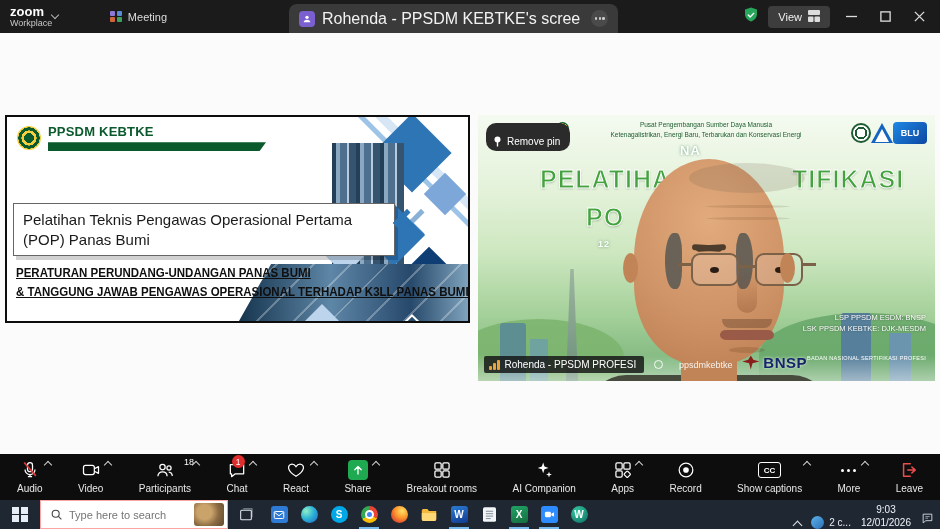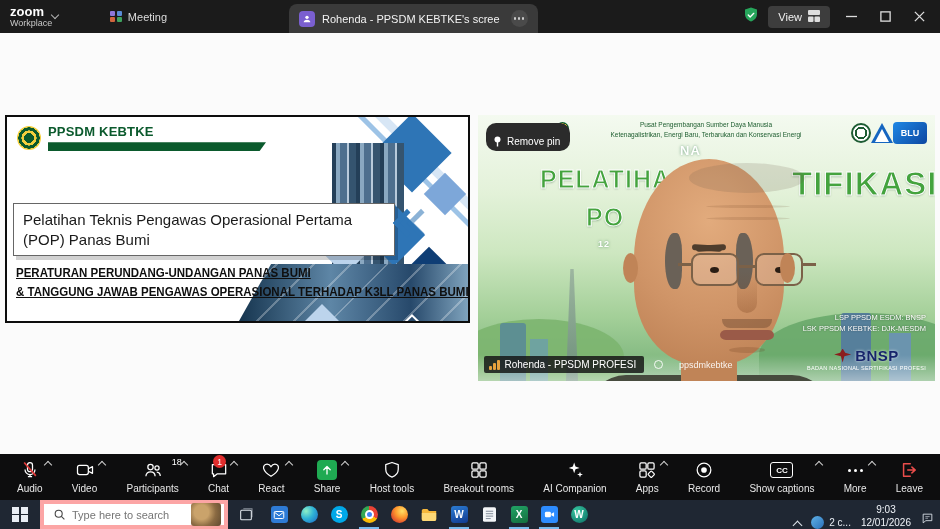--- a/index.html
+++ b/index.html
@@ -11,21 +11,21 @@
   .titlebar{position:absolute;top:0;left:0;width:100%;height:33px;background:#1b1b1b;color:#eee;display:flex;align-items:center;z-index:40}
   .brand{display:flex;align-items:center;padding:0 10px}
   .brand-txt{display:flex;flex-direction:column;line-height:1}
   .b1{font-weight:700;font-size:13px;color:#fff}
   .b2{font-size:9px;color:#c9c9c9;margin-top:1px}
   .dcaret{width:6px;height:6px;border-right:1.4px solid #b5b5b5;border-bottom:1.4px solid #b5b5b5;transform:rotate(45deg);margin-top:-4px}
   .tab-meeting{display:flex;align-items:center;gap:6px;font-size:11px;color:#ddd;padding:0 14px;margin-left:28px;height:100%}
   .grid-ic{display:grid;grid-template-columns:5px 5px;gap:1.5px}
   .grid-ic i{width:5px;height:5px;border-radius:1px;background:#8f77d8}
   .grid-ic i:nth-child(2){background:#5a8bd6}.grid-ic i:nth-child(3){background:#d0653e}.grid-ic i:nth-child(4){background:#3fa35f}
-  .tab-active{position:absolute;left:289px;top:4px;height:29px;background:#3a3a3a;border-radius:8px 8px 0 0;display:flex;align-items:center;gap:7px;padding:0 10px;font-size:11px;color:#f2f2f2}
+  .tab-active{position:absolute;left:289px;top:4px;height:29px;background:#3a3a3a;border-radius:8px 8px 0 0;display:flex;align-items:center;gap:7px;padding:0 10px;font-size:16px;color:#f2f2f2}
   .avatar{width:16px;height:16px;border-radius:4px;background:#7a5fd0;display:flex;align-items:center;justify-content:center;flex:none}
   .tab-more{margin-left:4px;width:17px;height:17px;border-radius:50%;background:#4a4a4a;display:flex;align-items:center;justify-content:center;gap:1.5px}
   .tab-more i{width:2.4px;height:2.4px;border-radius:50%;background:#ccc}
   .tb-right{margin-left:auto;display:flex;align-items:center;gap:8px;padding-right:8px}
   .view-btn{display:flex;align-items:center;gap:6px;background:#3d3d3d;border:none;color:#f0f0f0;font-size:11px;border-radius:4px;padding:4px 10px;font-family:inherit;cursor:pointer}
   .wc{width:26px;height:24px;display:flex;align-items:center;justify-content:center}
 
   
   .panel-left{position:absolute;left:5px;top:115px;width:465px;height:208px;background:#fff;border:2px solid #0d0d0d;overflow:hidden;z-index:10}
   .deco{position:absolute;inset:0}
@@ -73,21 +73,21 @@
     -webkit-text-stroke:1px #ffffff;text-shadow:0 1px 2px rgba(0,60,20,.35)}
   .tfrag.white{color:#fff;-webkit-text-stroke:0;text-shadow:0 0 3px rgba(0,90,40,.55)}
   .pinbtn{position:absolute;left:8px;top:8px;background:#2b2b2b;color:#fff;font-size:10px;border:none;border-radius:10px;padding:13px 10px 4px 7px;display:flex;gap:5px;align-items:center;z-index:8;font-family:inherit;cursor:pointer}
   .namechip{position:absolute;left:6px;bottom:8px;background:rgba(18,18,18,.82);color:#fff;font-size:10px;padding:3px 8px 3px 5px;display:flex;align-items:center;gap:5px;border-radius:2px;z-index:8}
   .sig{display:flex;align-items:flex-end;gap:1.5px;height:10px}
   .sig i{width:2.5px;background:#e8a33d;border-radius:1px}
   .sig i:nth-child(1){height:4px}.sig i:nth-child(2){height:7px}.sig i:nth-child(3){height:10px}
   .wm{position:absolute;left:176px;bottom:11px;color:rgba(255,255,255,.9);font-size:9px;display:flex;gap:16px;z-index:8}
   .wm .cam{width:9px;height:9px;border:1.5px solid rgba(255,255,255,.9);border-radius:50%}
   .cert{position:absolute;right:9px;bottom:46px;text-align:right;color:#fff;font-size:7.5px;line-height:1.45;z-index:8;text-shadow:0 0 2px rgba(0,0,0,.45)}
-  .bnsp{position:absolute;right:9px;bottom:10px;display:flex;flex-direction:column;align-items:center;z-index:8}
+  .bnsp{position:absolute;right:9px;bottom:10px;display:flex;flex-direction:row;align-items:flex-start;z-index:8}
   .bnsp-row{display:flex;align-items:center;gap:4px}
   .eagle{width:17px;height:14px;background:#8b1d1d;clip-path:polygon(0 42%,35% 30%,50% 0,65% 30%,100% 42%,60% 56%,50% 100%,40% 56%)}
   .bnsp-txt{font-weight:800;font-size:15px;color:#16246b;letter-spacing:.5px;text-shadow:0 0 3px rgba(255,255,255,.8)}
   .bnsp-sub{font-size:5.5px;color:#fff;letter-spacing:.3px;margin-top:1px}
 
   
   .person{position:absolute;left:118px;top:38px;width:226px;height:228px;z-index:4}
   .shoulders{position:absolute;left:-8px;top:222px;width:242px;height:44px;background:#474b3e;border-radius:38px 38px 0 0}
   .neck{position:absolute;left:85px;top:192px;width:56px;height:44px;background:#c08457}
   .head{position:absolute;left:38px;top:6px;width:150px;height:205px;
@@ -123,21 +123,21 @@
   .share-box{width:20px;height:20px;border-radius:4px;background:#1faa52;display:flex;align-items:center;justify-content:center}
   .cc-box{width:23px;height:16px;border:1.5px solid #fff;border-radius:3px;font-size:8px;font-weight:700;display:flex;align-items:center;justify-content:center;color:#fff;margin:2px 0}
   .more-dots{height:20px;display:flex;align-items:center}
   .more-dots i{width:3px;height:3px;background:#fff;border-radius:50%;display:inline-block;margin:0 1.5px}
 
   
   .taskbar{position:absolute;left:0;top:500px;width:100%;height:29px;background:#1f2733;display:flex;align-items:center;color:#fff;z-index:30}
   .tb-start{width:40px;height:100%;display:flex;align-items:center;justify-content:center;cursor:pointer}
   .win-ic{display:grid;grid-template-columns:7px 7px;gap:1.5px}
   .win-ic i{width:7px;height:7px;background:#e8eef5}
-  .tb-search{width:188px;height:100%;background:#fff;display:flex;align-items:center;gap:6px;padding:0 3px 0 9px;border:4px solid #fca5a5}
+  .tb-search{width:188px;height:100%;background:#fff;display:flex;align-items:center;gap:6px;padding:0 3px 0 9px;border:1px solid #fca5a5}
   .tb-search input{border:none;outline:none;flex:1;font-size:11px;color:#333;font-family:inherit;background:transparent;min-width:0}
   .tb-search-img{width:30px;height:23px;border-radius:3px;flex:none;
     background:radial-gradient(circle at 35% 40%,#caa36b 0 30%,#8a6a42 60%,#5f4a30 100%)}
   .tb-taskview{width:36px;height:100%;display:flex;align-items:center;justify-content:center;cursor:pointer}
   .tb-apps{display:flex;height:100%}
   .tb-app{width:30px;height:100%;display:flex;align-items:center;justify-content:center;position:relative;cursor:pointer}
   .tb-app.running::after{content:"";position:absolute;bottom:0;left:5px;right:5px;height:2px;background:#76b9ed}
   .ic16{width:17px;height:17px;border-radius:3px;display:flex;align-items:center;justify-content:center;font-size:10px;font-weight:700;color:#fff;line-height:1}
   .round{border-radius:50%}
   .app-mail{background:#2e7bd6}
@@ -283,21 +283,21 @@
     <div class="logo-strip">
       <span class="logo-circ"></span>
       <span class="logo-tri">
           <i></i>
         </span>
       <span class="logo-blu">BLU</span>
     </div>
 
     <span class="tfrag white" style="left:202px;top:28px;font-size:13px">NA</span>
     <span class="tfrag" style="left:62px;top:50px;font-size:25px">PELATIHA</span>
-    <span class="tfrag" style="left:314px;top:50px;font-size:33px">TIFIKASI</span>
+    <span class="tfrag" style="left:314px;top:50px;font-size:25px">TIFIKASI</span>
     <span class="tfrag" style="left:108px;top:88px;font-size:25px">PO</span>
     <span class="tfrag white" style="left:120px;top:124px;font-size:9px">12</span>
 
     <div class="person">
       <div class="shoulders"></div>
       <div class="neck"></div>
       <div class="head">
         <div class="crown"></div>
         <div class="hairL"></div>
           <div class="hairR"></div>
@@ -413,26 +413,20 @@
     <div class="titem">
       <span class="caret"></span>
       <span class="share-box">
         <svg width="14" height="14" viewBox="0 0 24 24" fill="none" stroke="#fff" stroke-width="2.2" stroke-linecap="round" stroke-linejoin="round">
             <path d="M12 19V6M6.5 11.5L12 6l5.5 5.5"></path>
           </svg>
       </span>
       <span>Share</span>
     </div>
 
-    <div class="titem">
-      <svg width="20" height="20" viewBox="0 0 24 24" fill="none" stroke="#fff" stroke-width="1.5" stroke-linejoin="round">
-          <path d="M12 3l7.5 2.6v5.6c0 4.6-3.2 7.8-7.5 9.3-4.3-1.5-7.5-4.7-7.5-9.3V5.6z"></path>
-        </svg>
-      <span>Host tools</span>
-    </div>
 
     <div class="titem">
       <svg width="20" height="20" viewBox="0 0 24 24" fill="none" stroke="#fff" stroke-width="1.5">
           <rect x="3.5" y="3.5" width="7.5" height="7.5" rx="1.5"></rect>
           <rect x="13" y="3.5" width="7.5" height="7.5" rx="1.5"></rect>
           <rect x="3.5" y="13" width="7.5" height="7.5" rx="1.5"></rect>
           <rect x="13" y="13" width="7.5" height="7.5" rx="1.5"></rect>
         </svg>
       <span>Breakout rooms</span>
     </div>

